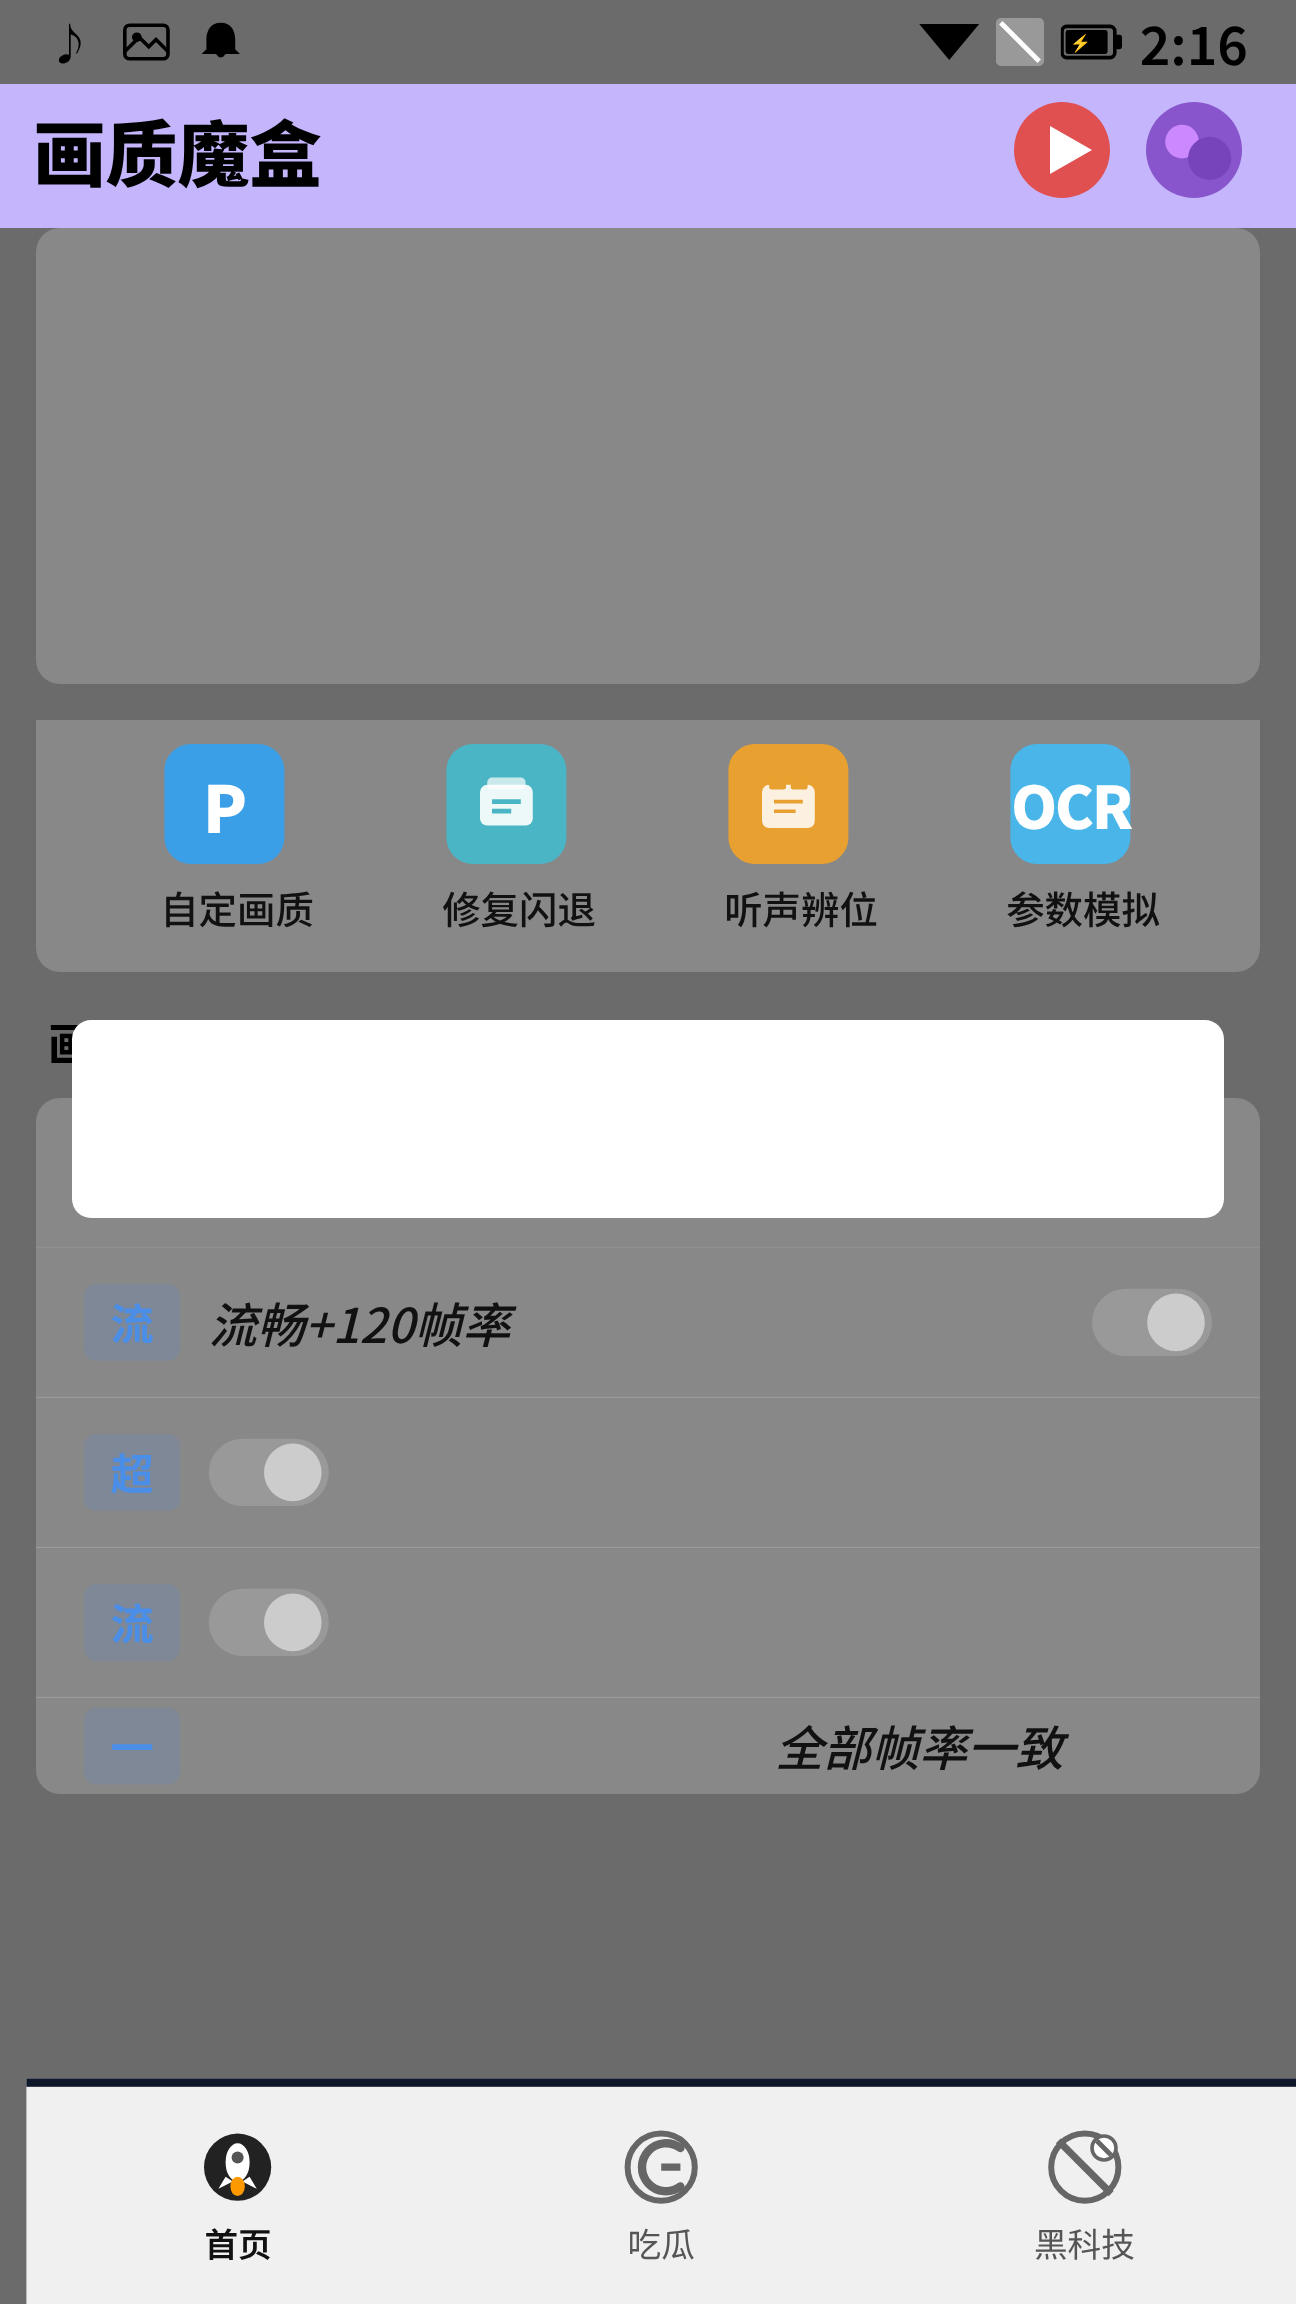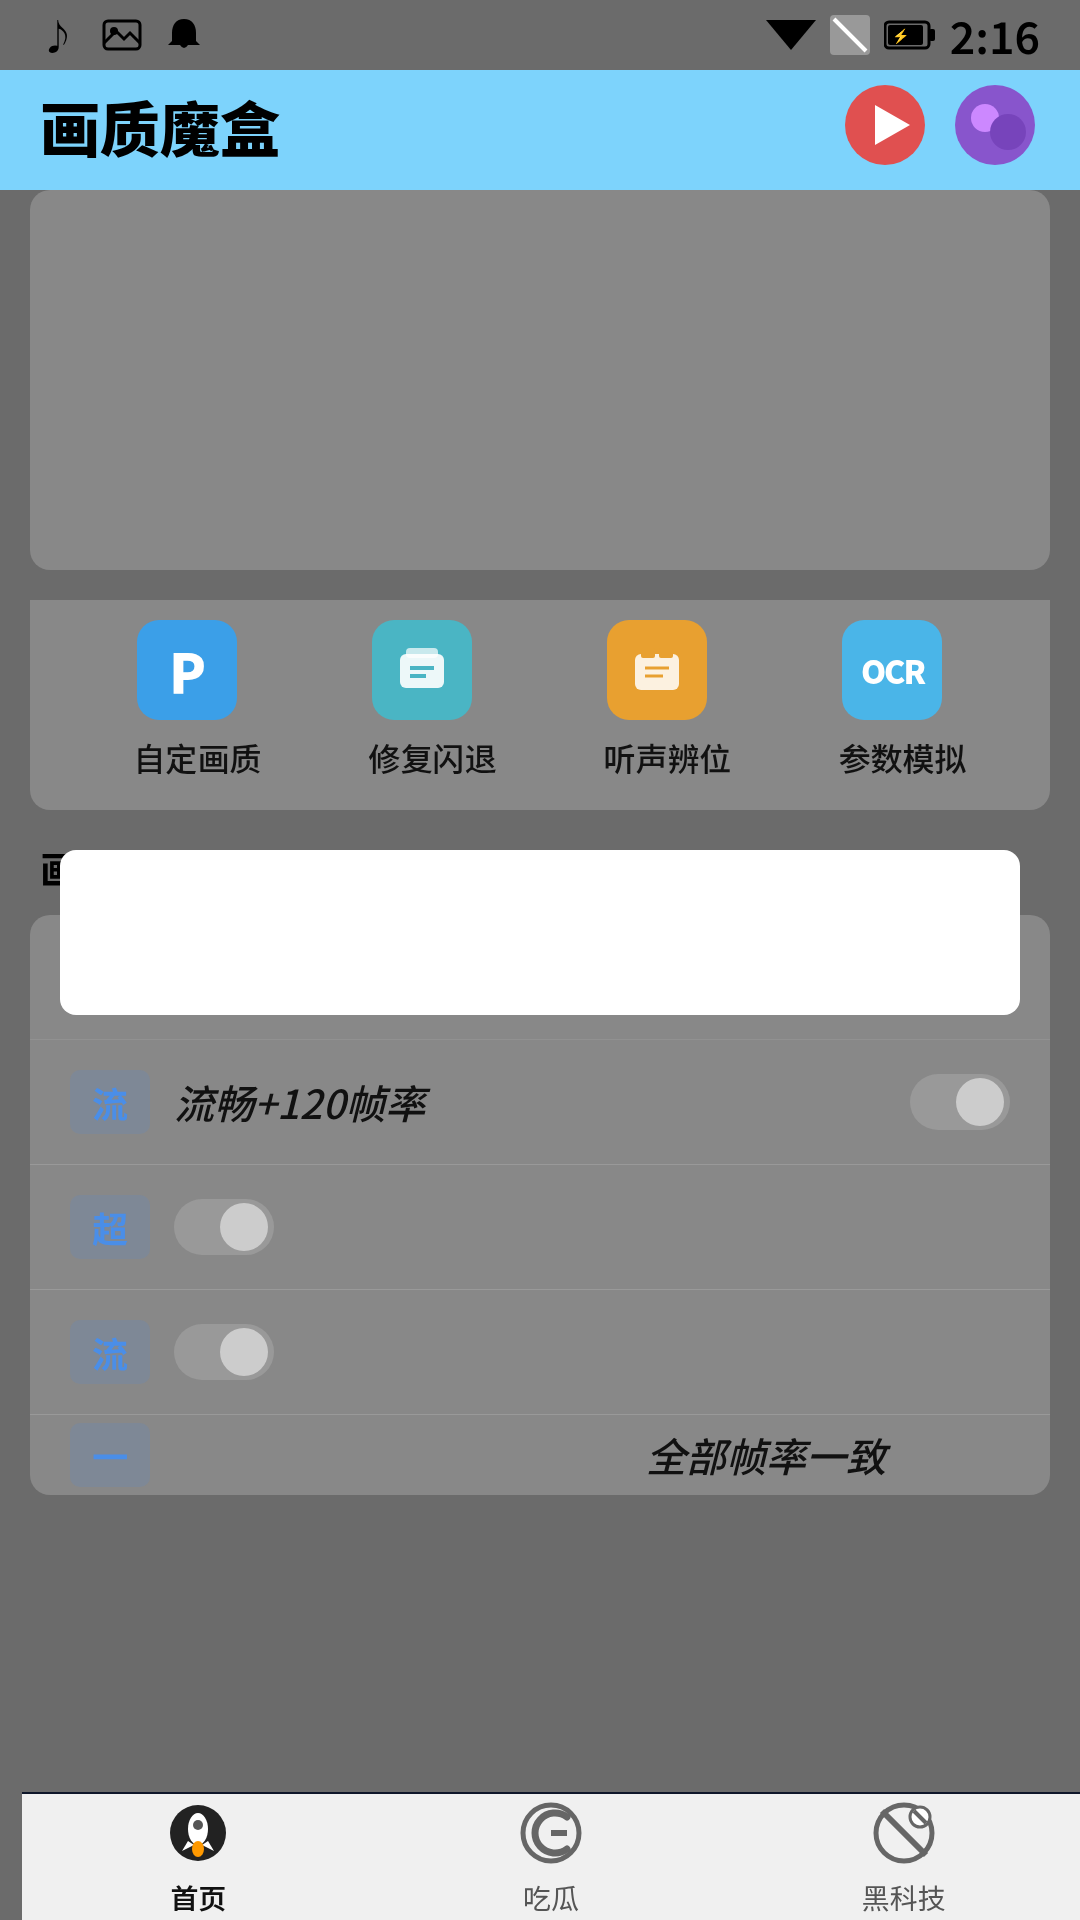--- a/index.html
+++ b/index.html
@@ -37,22 +37,22 @@
       font-size: 44px;
       font-weight: 600;
       color: #000;
     }
 
     
     .header {
       display: flex;
       justify-content: space-between;
       align-items: center;
-      padding: 10px 40px 20px 40px;
-      background: #7dd3fc;
+      padding: 10px 40px 20px 28px;
+      background: #c4b5fd;
     }
     .app-title {
       font-size: 60px;
       font-weight: 900;
       color: #000;
     }
     .header-icons {
       display: flex;
       gap: 20px;
       align-items: center;
@@ -187,46 +187,46 @@
       overflow: hidden;
       height: 80px;
     }
 
     
     .bottom-nav {
       position: absolute;
       bottom: 0;
       left: 0;
       right: 0;
-      height: 128px;
+      height: 188px;
       background: #f0f0f0;
       display: flex;
       justify-content: space-around;
       align-items: center;
-      border-top: 2px solid #0f172a;
+      border-top: 7px solid #0f172a;
       margin-left: 22px;
     }
     .nav-item {
       display: flex;
       flex-direction: column;
       align-items: center;
       gap: 8px;
       flex: 1;
     }
     .nav-label {
       font-size: 28px;
       color: #555;
     }
     .nav-label.active {
       color: #111;
       font-weight: 600;
     }
 
     .ocr-text {
-      font-size: 32px;
+      font-size: 49px;
       font-weight: 900;
       color: #fff;
       letter-spacing: -2px;
     }
 
     .badge-超 { color: #4a8ee8; background: rgba(74,142,232,0.15); }
     .badge-流 { color: #4a8ee8; background: rgba(74,142,232,0.15); }
     .badge-一 { color: #4a8ee8; background: rgba(74,142,232,0.15); }
   </style>
 </head>

